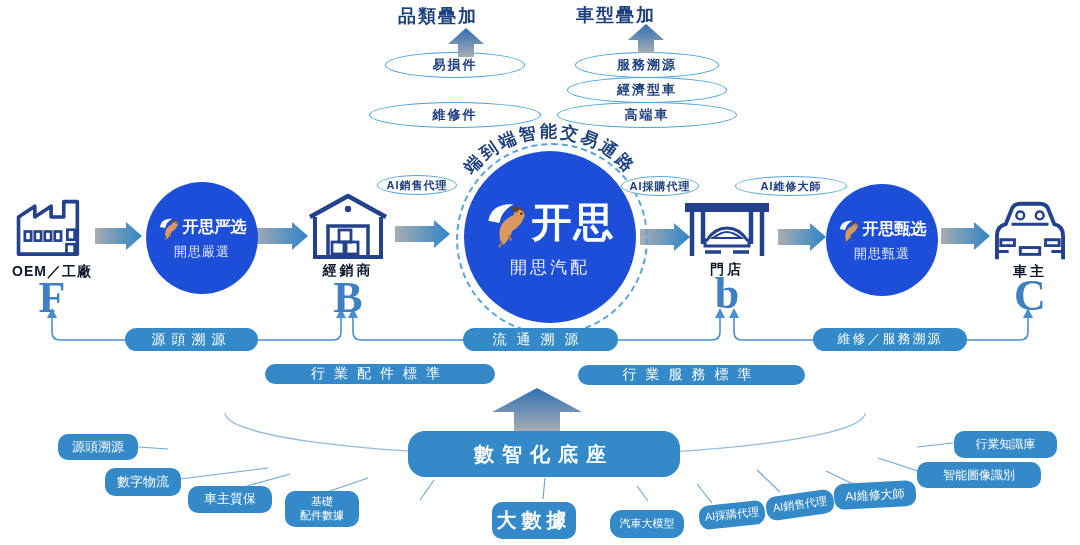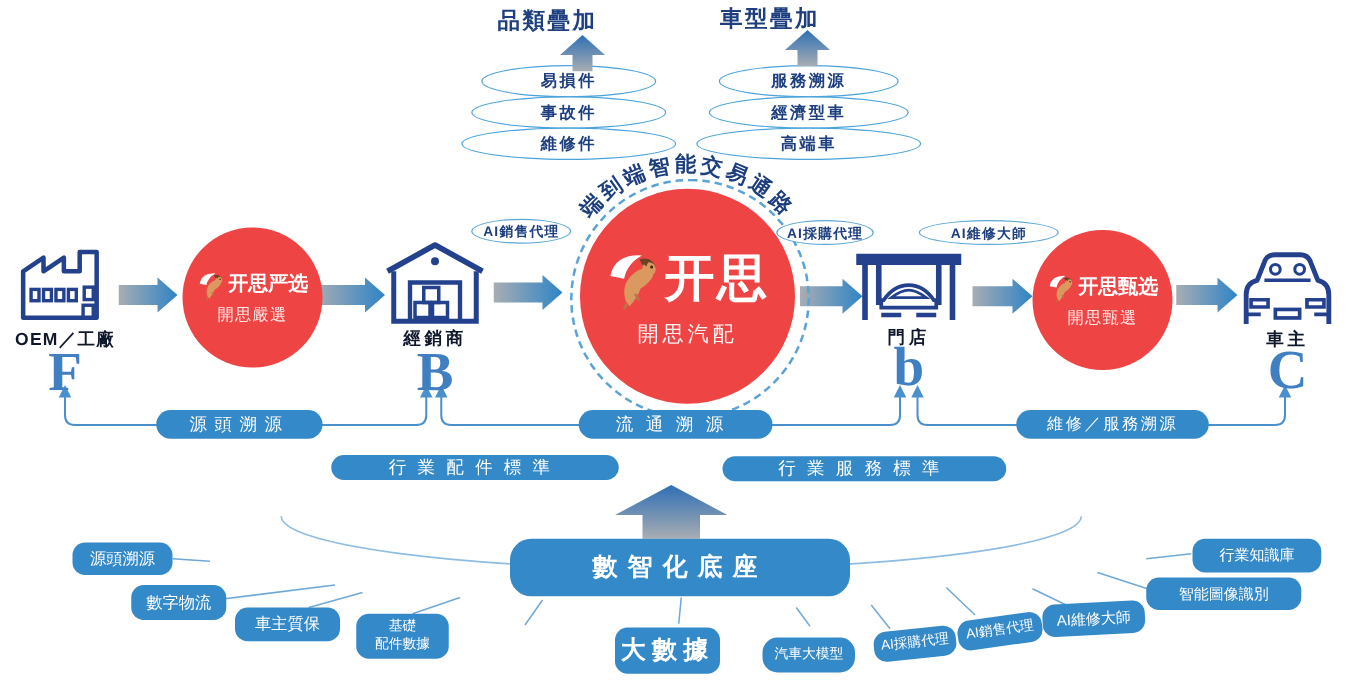--- a/index.html
+++ b/index.html
@@ -9,21 +9,21 @@
   .title{font-size:18px;font-weight:bold;letter-spacing:2px;color:#1d3f7f;}
   .oval{position:absolute;border:1.5px solid #4aa3dc;border-radius:50%;background:#fff;
         display:flex;align-items:center;justify-content:center;
         font-size:13px;font-weight:bold;color:#1d3f7f;letter-spacing:2px;height:24px;}
   .ai-oval{position:absolute;border:1.5px solid #5aa7d8;border-radius:50%;background:#fff;
         display:flex;align-items:center;justify-content:center;
         font-size:11px;font-weight:bold;color:#1d3f7f;height:18px;letter-spacing:1px;z-index:3;}
   .node-label{position:absolute;text-align:center;font-size:14px;font-weight:bold;color:#0f172a;letter-spacing:1px;z-index:2;}
   .letter{position:absolute;text-align:center;font-family:"Liberation Serif","DejaVu Serif",serif;
           font-size:44px;font-weight:bold;color:#3f7fc2;line-height:1;z-index:2;}
-  .circle{position:absolute;border-radius:50%;background:#ef4444;z-index:2;
+  .circle{position:absolute;border-radius:50%;background:#1d4ed8;z-index:2;
           display:flex;flex-direction:column;align-items:center;justify-content:center;color:#fff;text-align:right;}
   .circle .r1{display:flex;align-items:center;gap:3px;font-weight:bold;}
   .circle.small .r1{font-size:16px;}
   .circle.small .r2{font-size:13px;color:rgba(255,255,255,.88);margin-top:3px;letter-spacing:1px;}
   .dashed-ring{position:absolute;border:2px dashed #5aa3d6;border-radius:50%;z-index:1;}
   .center-circle .r1{font-size:40px;letter-spacing:2px;}
   .center-circle .r2{font-size:17px;letter-spacing:3px;margin-top:6px;color:rgba(255,255,255,.92);}
   .pill{position:absolute;background:#3489c8;color:#fff;display:flex;align-items:center;justify-content:center;
         text-align:center;border-radius:12px;z-index:3;white-space:pre-line;line-height:1.25;}
   .trace-pill{height:23px;border-radius:12px;font-size:14px;letter-spacing:6px;}
@@ -107,21 +107,20 @@
       <path d="M853 484 L826 471"></path>
         <path d="M918 471 L878 458"></path>
         <path d="M953 443 L917 447"></path>
     </g>
   </svg>
 
   <div class="abs title" style="left:398px;top:4px;width:140px;">品類疊加</div>
   <div class="abs title" style="left:576px;top:3px;width:140px;">車型疊加</div>
 
   <div class="oval" style="left:385px;top:52px;width:138px;">易損件</div>
-  <div class="oval" style="left:377px;top:77px;width:154px;">事故件</div>
   <div class="oval" style="left:369px;top:102px;width:170px;">維修件</div>
   <div class="oval" style="left:575px;top:52px;width:142px;">服務溯源</div>
   <div class="oval" style="left:567px;top:77px;width:158px;">經濟型車</div>
   <div class="oval" style="left:557px;top:102px;width:178px;">高端車</div>
 
   <svg id="arc-svg" width="240" height="90">
     <defs>
         <path id="arcpath" d="M20 122 A100 100 0 0 1 220 122" fill="none"></path>
       </defs>
     <text font-size="17" font-weight="bold" fill="#1c3e7d" letter-spacing="3">

